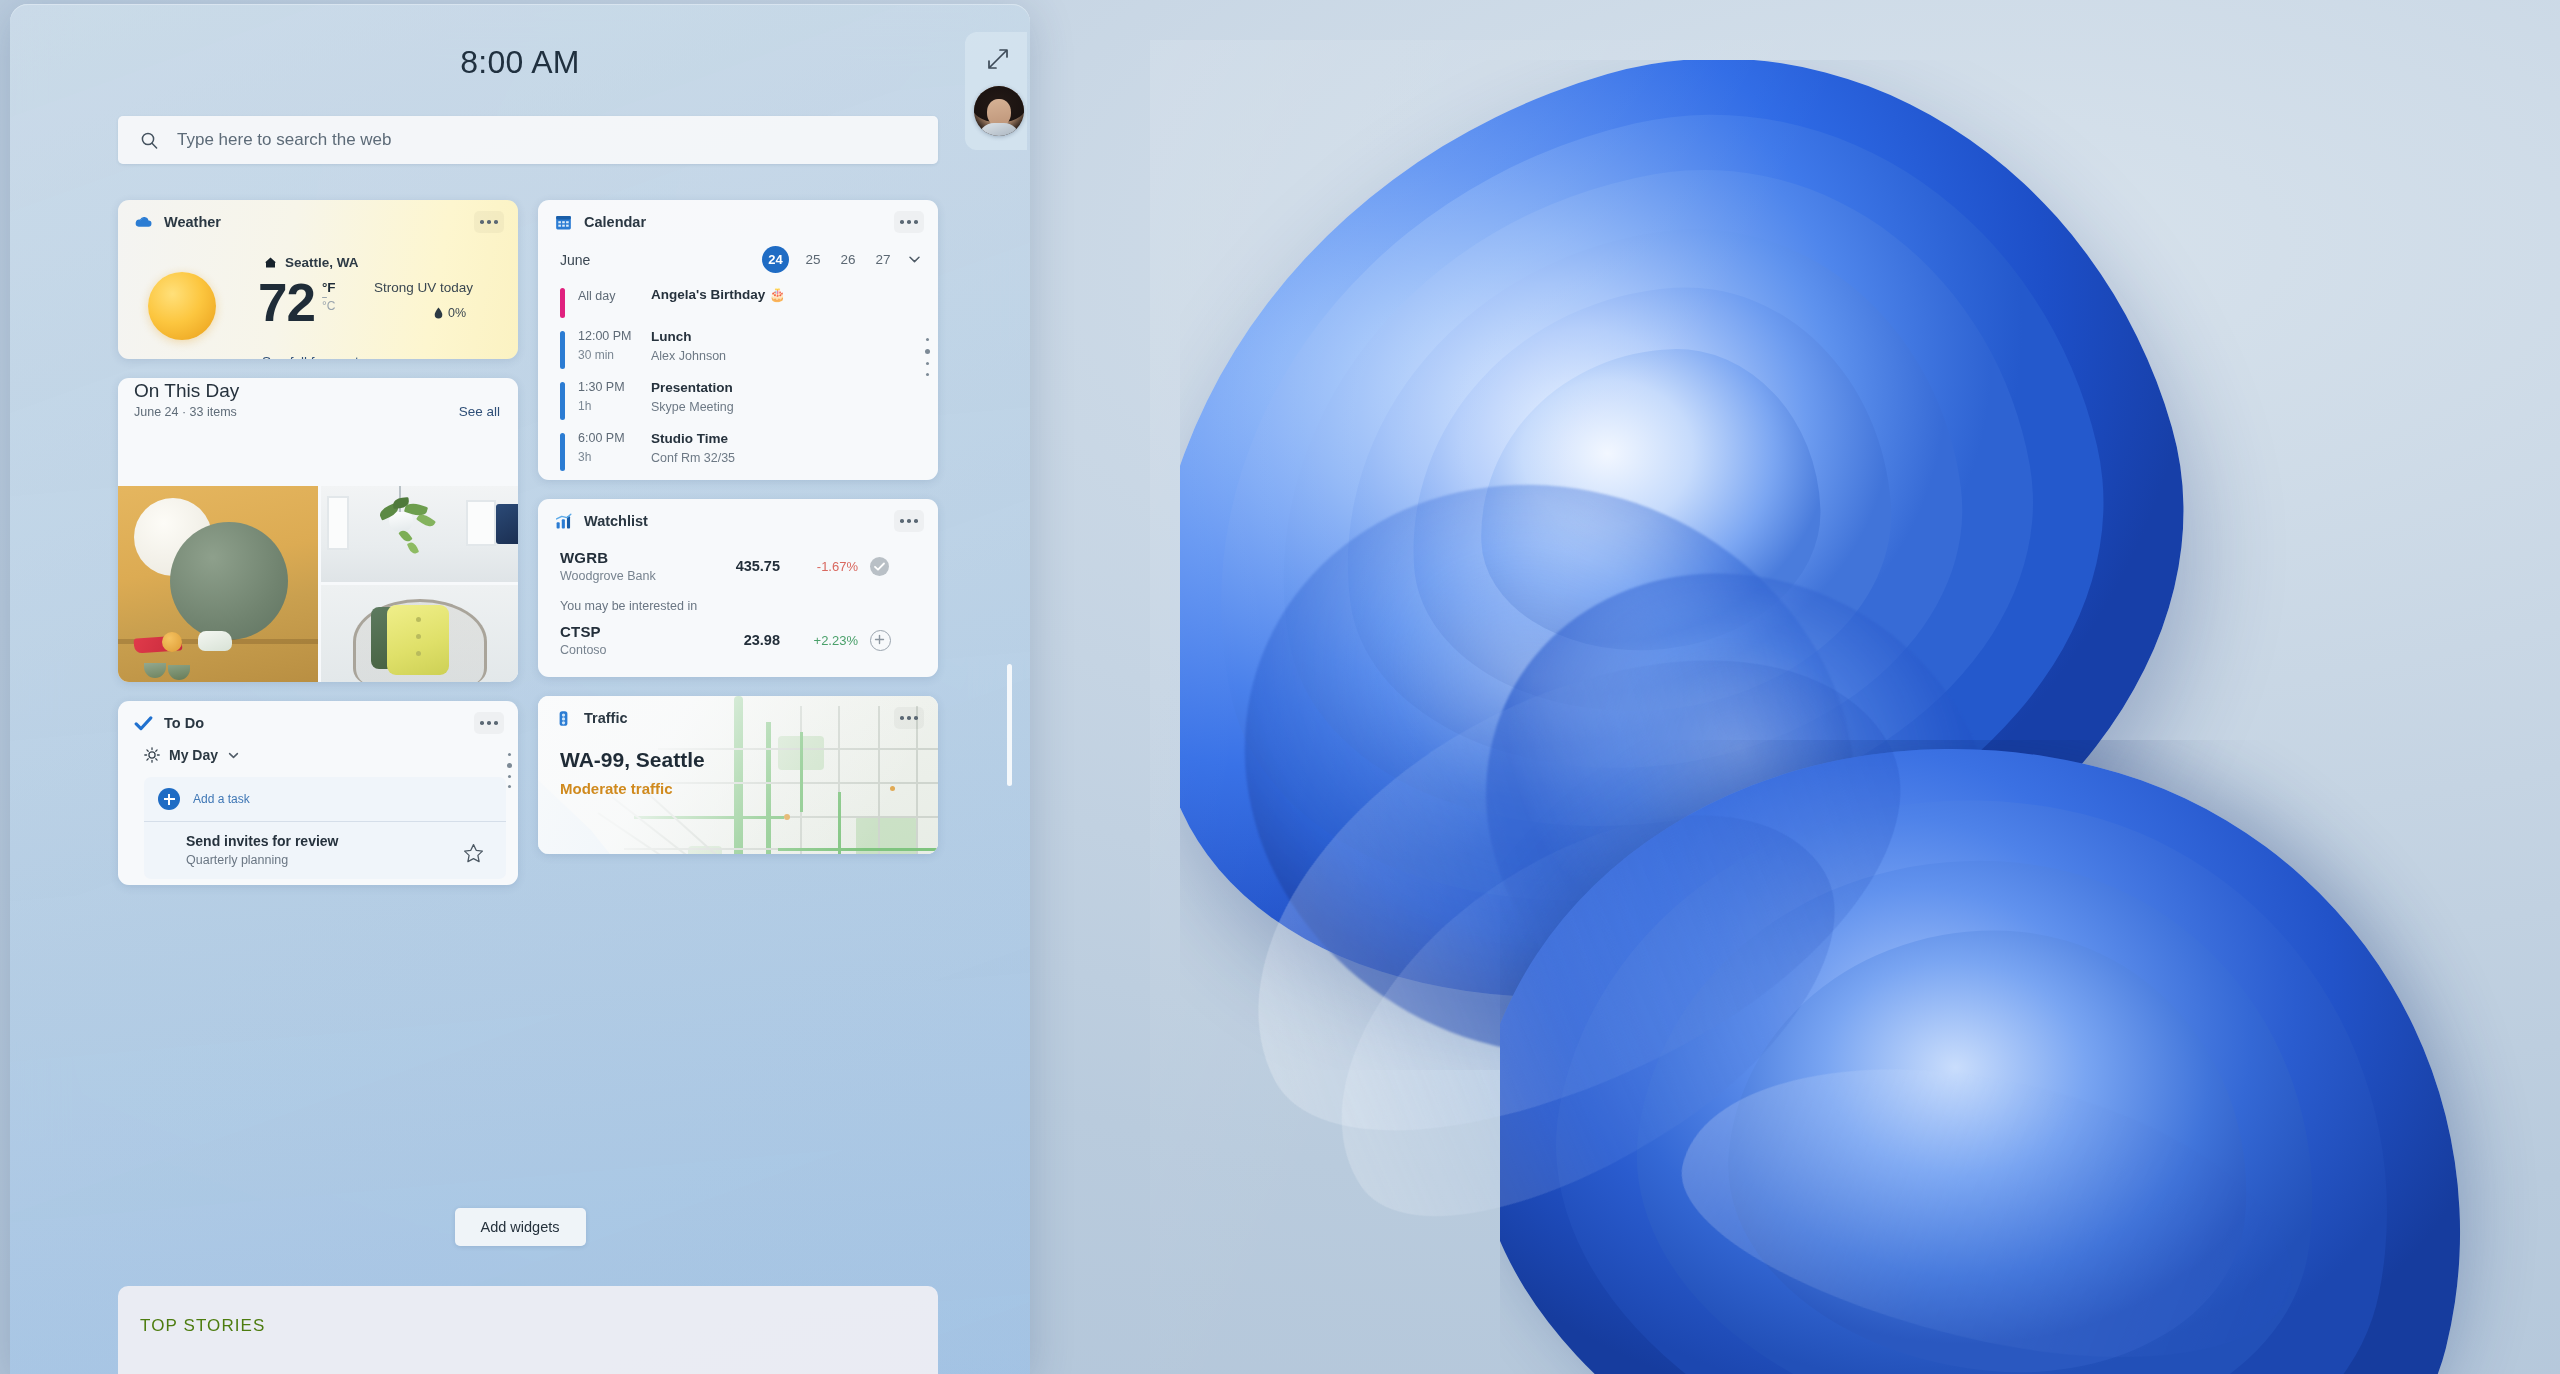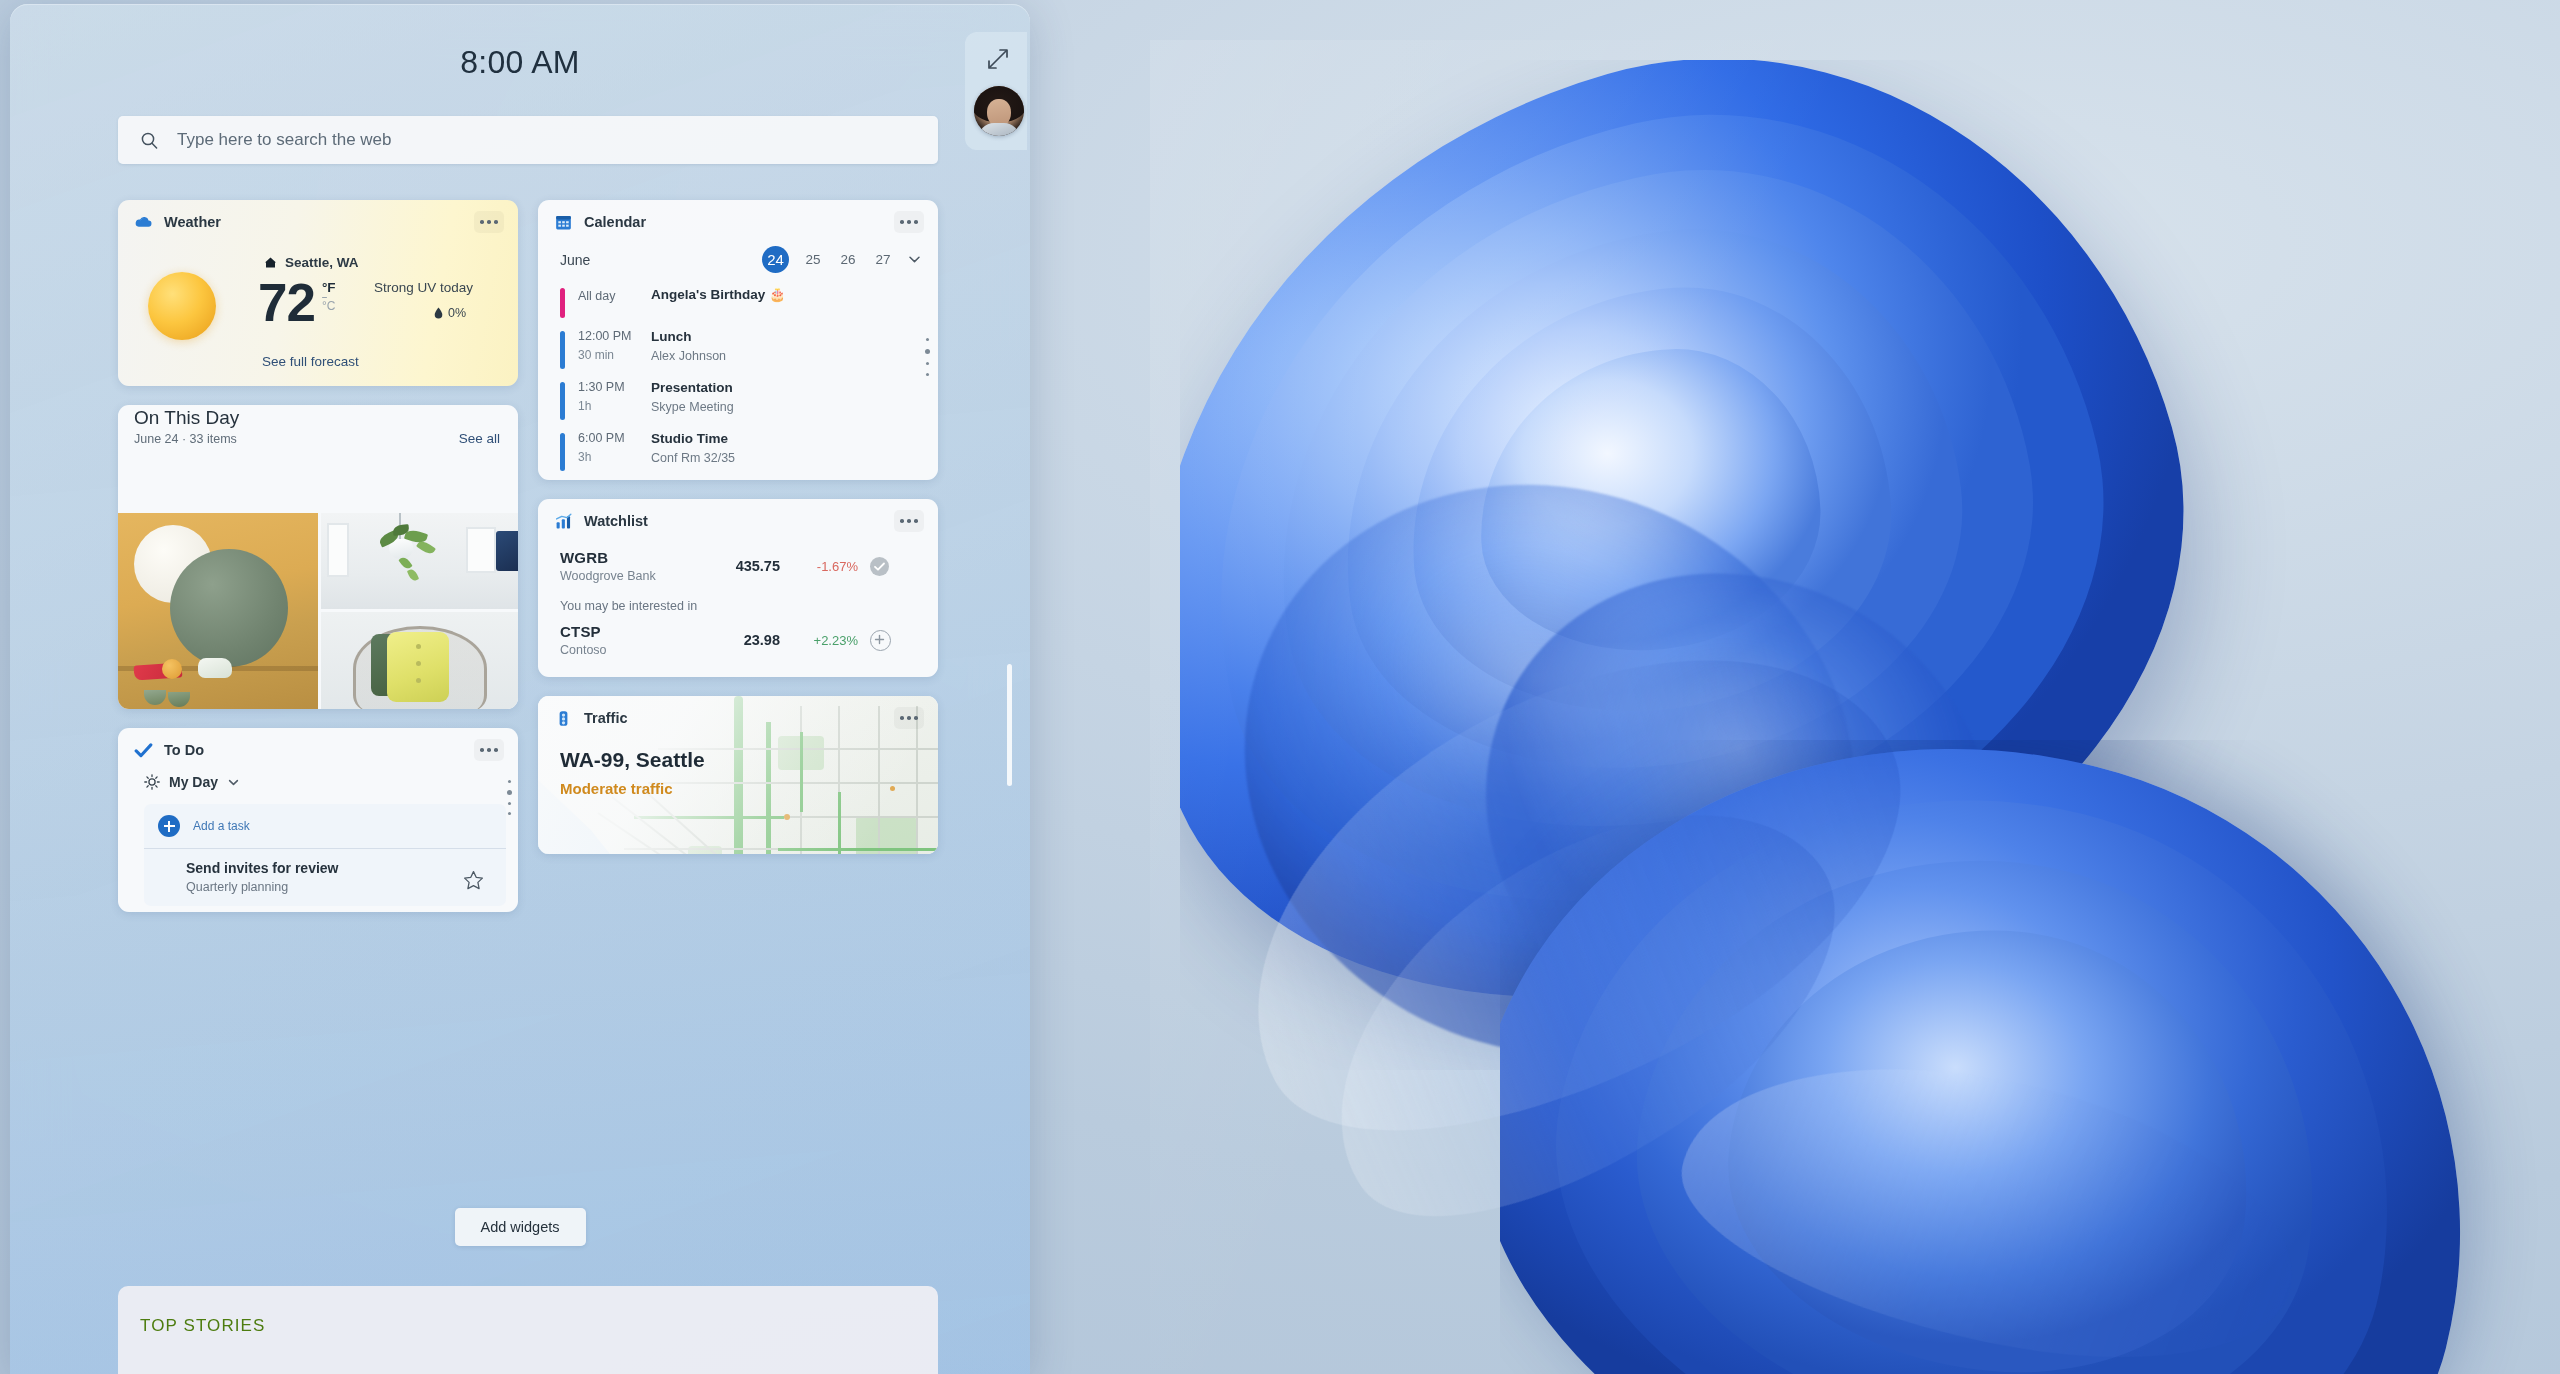--- a/index.html
+++ b/index.html
@@ -118,21 +118,21 @@
     margin-bottom:19px;}
   .card-head{display:flex;align-items:center;height:44px;padding:0 14px 0 16px;}
   .card-head .wicon{width:19px;height:19px;margin-right:11px;flex:0 0 auto;display:block;}
   .card-head .wtitle{font-size:14.5px;color:#2a3742;font-weight:600;}
   .dots{margin-left:auto;width:30px;height:22px;border-radius:5px;display:flex;align-items:center;
     justify-content:center;gap:3.5px;background:rgba(0,0,0,.035);}
   .dots i{width:3.6px;height:3.6px;border-radius:50%;background:#5b6874;display:block;}
 
   
   .w-weather{background:linear-gradient(100deg,#f4f4f2 0%,#f7f5e9 42%,#fdf6cf 78%,#fbf2c2 100%);
-    height:186px;}
+    height:159px;}
   .w-body{position:relative;height:142px;}
   .sun{position:absolute;left:30px;top:28px;width:68px;height:68px;border-radius:50%;
     background:radial-gradient(circle at 36% 32%, #ffe07a 0%, #fcc63f 46%, #f0ad28 78%, #e49c1c 100%);
     box-shadow:0 2px 10px rgba(228,160,30,.32);}
   .loc{position:absolute;left:146px;top:11px;display:flex;align-items:center;gap:8px;
     font-size:13.5px;color:#2d3a45;font-weight:600;}
   .temp{position:absolute;left:140px;top:32px;display:flex;align-items:flex-start;}
   .temp .num{font-size:53px;line-height:53px;color:#1f2c38;font-weight:700;letter-spacing:-1px;}
   .unit{margin-left:7px;margin-top:5px;text-align:center;}
   .unit .f{font-size:13.5px;color:#1f2c38;font-weight:700;line-height:14px;}
@@ -211,21 +211,21 @@
   .vdots{position:absolute;right:6px;top:52px;display:flex;flex-direction:column;align-items:center;gap:7px;}
   .vdots i{display:block;border-radius:50%;background:#7d8a96;}
 
   
   .w-cal{height:280px;}
   .cal-top{display:flex;align-items:center;padding:2px 16px 0 22px;}
   .cal-month{font-size:14px;color:#3b4752;}
   .days{margin-left:auto;display:flex;align-items:center;gap:13px;}
   .day{font-size:13.5px;color:#5c6873;width:22px;text-align:center;}
   .day.sel{width:27px;height:27px;border-radius:50%;background:#1f6cc4;color:#fff;
-    display:flex;align-items:center;justify-content:center;font-size:15px;font-weight:400;}
+    display:flex;align-items:center;justify-content:center;font-size:13px;font-weight:700;}
   .evlist{margin-top:13px;position:relative;}
   .ev{display:flex;align-items:flex-start;padding:0 16px 0 22px;margin-bottom:11px;position:relative;}
   .bar{width:5px;border-radius:3px;flex:0 0 auto;margin-top:2px;}
   .ev-time{width:64px;margin-left:13px;}
   .ev-t1{font-size:12.5px;color:#5e6a76;}
   .ev-t2{font-size:12px;color:#7b8793;margin-top:5px;}
   .ev-txt{margin-left:9px;}
   .ev-n1{font-size:13.5px;color:#26323d;font-weight:600;}
   .ev-n2{font-size:12.5px;color:#6d7985;margin-top:5px;}
   .ev-allday .ev-time{margin-top:3px;}

